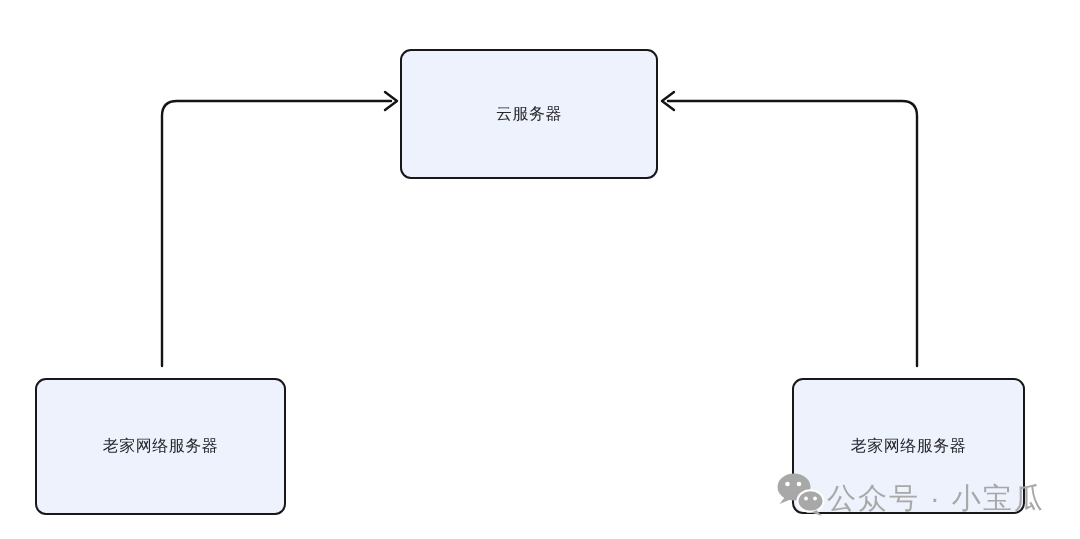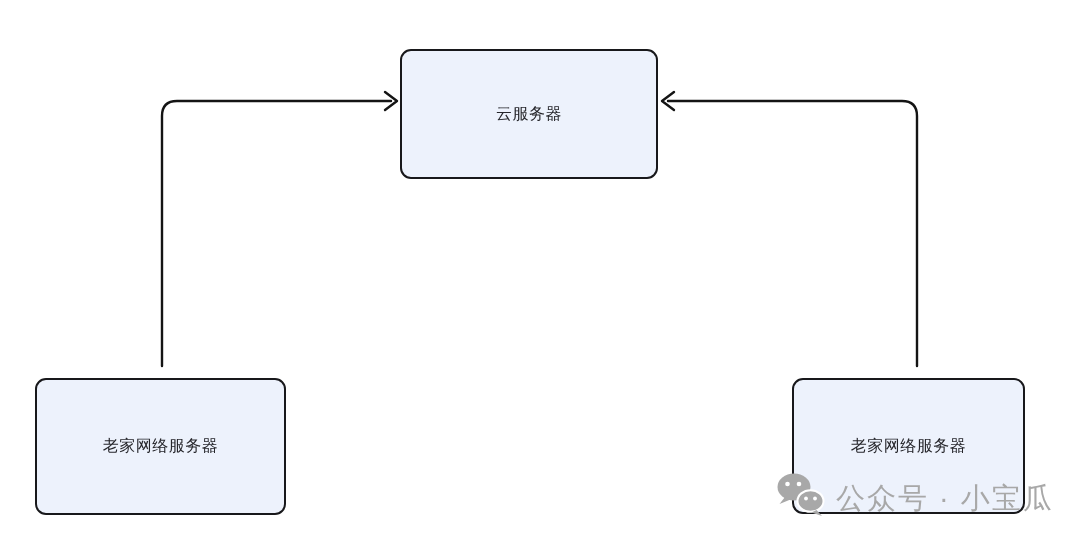--- a/index.html
+++ b/index.html
@@ -49,21 +49,21 @@
   }
   .node-cloud    { left: 400px; top: 37px;  width: 258px; height: 130px; }
   .node-author   { left: 35px;  top: 366px; width: 251px; height: 137px; }
   .node-hometown { left: 792px; top: 366px; width: 233px; height: 136px; }
   .watermark {
     position: absolute;
     left: 776px;
     top: 471px;
     display: flex;
     align-items: center;
-    gap: 10px;
+    gap: 1px;
     color: var(--watermark, #a8a8a8);
     z-index: 5;
     pointer-events: none;
   }
   .watermark .wm-text {
     font-size: 29px;
     letter-spacing: 2px;
     white-space: nowrap;
     line-height: 1;
     padding-top: 4px;

